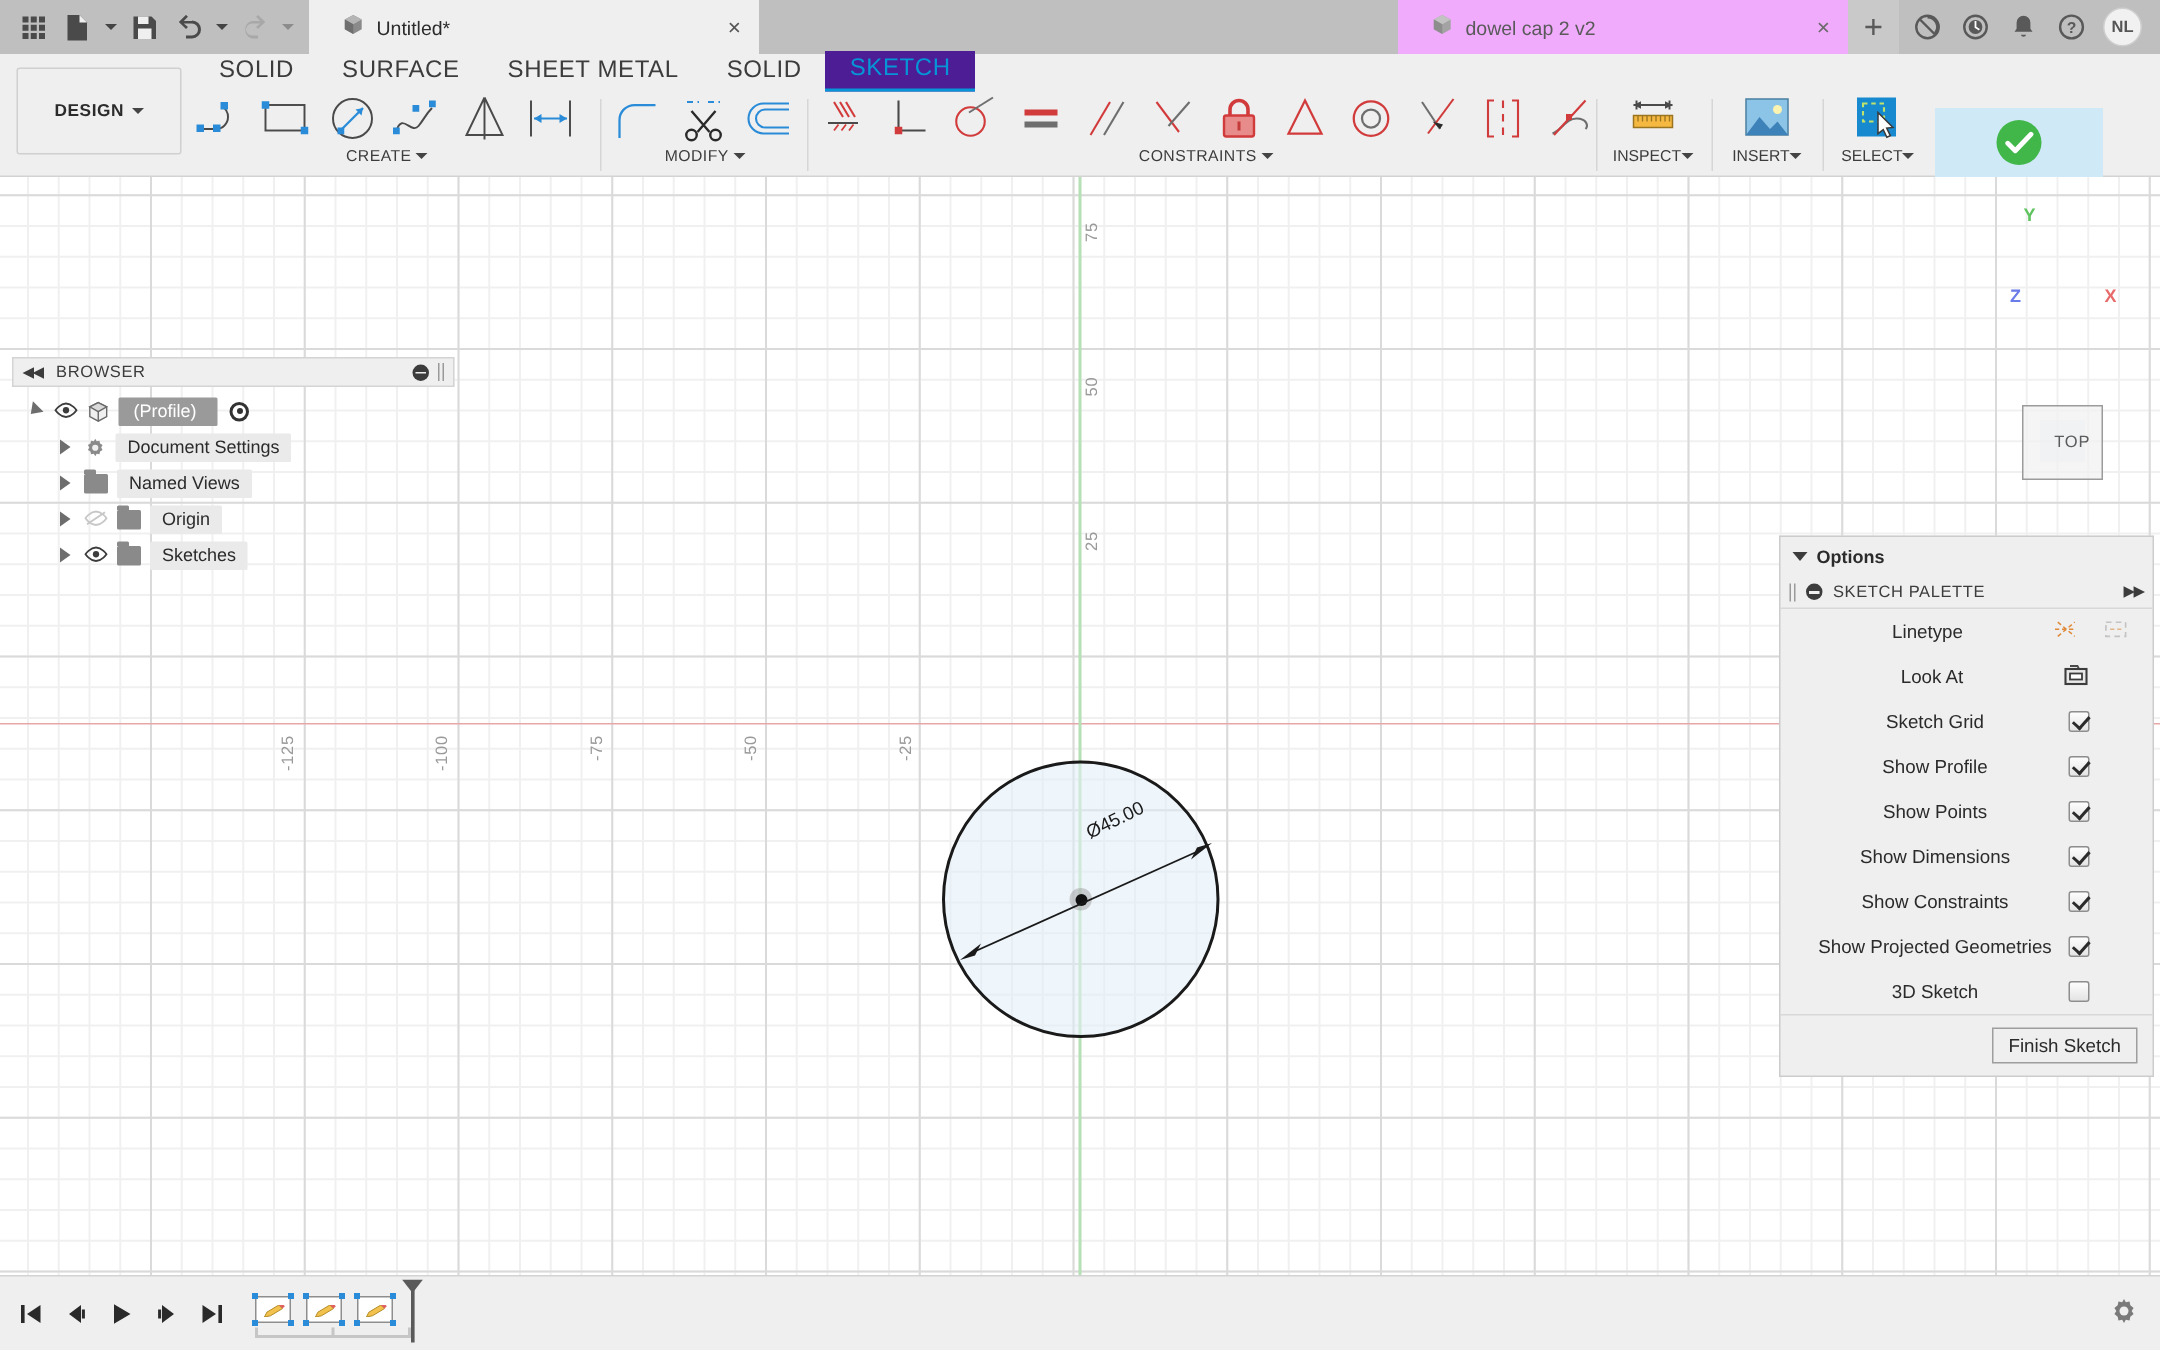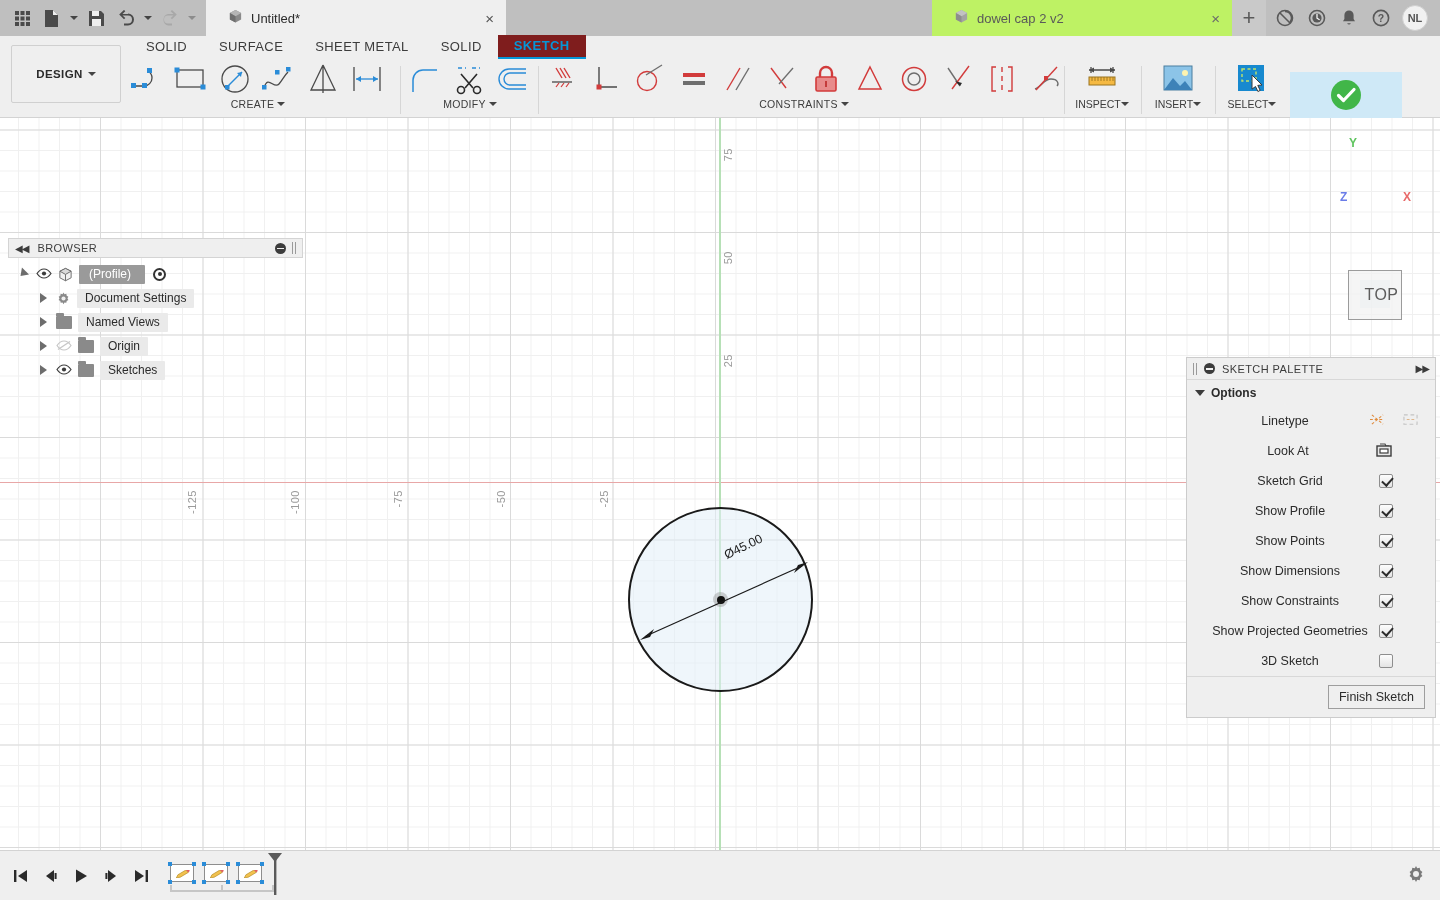--- a/index.html
+++ b/index.html
@@ -31,21 +31,21 @@
   .qa-caret { width:12px; height:30px; display:flex; align-items:center; justify-content:center; }
   .caret-d { width:0;height:0;border-left:4px solid transparent;border-right:4px solid transparent;border-top:4px solid #444; }
   .caret-d.lt { border-top-color:#8c8c8c; }
 
   .doc-tab {
     height:36px; display:flex; align-items:center; gap:8px;
     padding:0 12px 0 22px; position:relative; cursor:default;
     min-width:300px;
   }
   .doc-tab.active { background:#efefef; }
-  .doc-tab.inactive { background:#bef264; color:#555; }
+  .doc-tab.inactive { background:#f0abfc; color:#555; }
   .doc-tab .tabtitle { font-size:13px; }
   .doc-tab.inactive .tabtitle { color:#5a5a5a; }
   .tab-x { margin-left:auto; padding-left:24px; font-size:15px; color:#555; line-height:1; }
   .doc-tab.inactive .tab-x { color:#6b6b6b; }
 
   .plus-tab {
     width:34px; height:36px; display:flex;align-items:center;justify-content:center;
     background:#c9c9c9; font-size:22px; color:#5a5a5a; font-weight:300; line-height:1;
   }
   .tab-spacer { flex:1; background:#bfbfbf; height:36px; }
@@ -58,24 +58,24 @@
 
   
   #ribbon {
     position:absolute; left:0; top:36px; width:1440px; height:82px;
     background:#efefef; border-bottom:1px solid #d3d3d3;
   }
   #ribbon-tabs {
     position:absolute; left:130px; top:0; height:22px; display:flex; align-items:center; gap:0px;
   }
   .rtab {
-    font-size:13px; letter-spacing:0.4px; color:#3c3c3c; padding:3px 16px 4px;
+    font-size:16px; letter-spacing:0.4px; color:#3c3c3c; padding:3px 16px 4px;
     cursor:default;
   }
-  .rtab.sel { color:#0696d7; background:#7f1d1d; border-bottom:2px solid #0696d7; font-weight:700;}
+  .rtab.sel { color:#0696d7; background:#4c1d95; border-bottom:2px solid #0696d7; font-weight:400;}
 
   #design-btn {
     position:absolute; left:11px; top:9px; width:110px; height:58px;
     background:#efefef; border:1px solid #d0d0d0; border-radius:2px;
     display:flex; align-items:center; justify-content:center; gap:5px;
     font-size:11.5px; font-weight:700; letter-spacing:.4px; color:#2b2b2b;
   }
 
   .tgroup { position:absolute; top:22px; height:60px; }
   .trow { display:flex; align-items:center; height:42px; }
@@ -141,21 +141,21 @@
   #dim-text {
     position:absolute; left:728px; top:430px;
     font-size:12.5px; color:#1a1a1a; white-space:nowrap;
     transform:rotate(-26deg); transform-origin:left bottom;
   }
 
   
   #viewcube { position:absolute; left:1348px; top:152px; width:54px; height:50px;
     border:1px solid #9b9b9b; background:rgba(241,241,241,0.75);
     display:flex; align-items:center; justify-content:center;
-    font-size:16px; color:#5c5c5c; letter-spacing:.5px;padding-left:13px; }
+    font-size:11px; color:#5c5c5c; letter-spacing:.5px;padding-left:13px; }
   #vc-inner { position:absolute; left:1360px;top:162px;width:30px;height:28px;background:rgba(214,228,240,.5);}
   .vc-ax { position:absolute; font-size:12px; font-weight:600; }
 
   
   #browser {
     position:absolute; left:8px; top:120px; width:295px;
     background:transparent; font-size:12px;
   }
   #browser-head {
     height:20px; background:#efefef; border:1px solid #d4d4d4;
@@ -693,30 +693,30 @@
             </svg>
         </span>
         <span class="folder"></span>
         <span class="lbl">Sketches</span>
       </div>
 
     </div>
   </div>
 
   <div id="palette">
+    <div id="pal-opt-head">
+      <span class="tri-dn"></span>
+      <span>Options</span>
+    </div>
+
     <div id="pal-head">
       <span class="grip"></span>
       <span class="dot-minus"></span>
       <span>SKETCH PALETTE</span>
       <span class="hdrright">▶▶</span>
-    </div>
-
-    <div id="pal-opt-head">
-      <span class="tri-dn"></span>
-      <span>Options</span>
     </div>
 
     <div class="prow">
       <span class="pname">Linetype</span>
       <span class="pctl">
         <span>
           <svg width="17" height="15" viewBox="0 0 18 16">
               <path d="M1 8h15M3 3l12 10M3 13L15 3" stroke="#e08a3a" stroke-width="1.1" stroke-dasharray="3 2"></path>
             </svg>
         </span>

